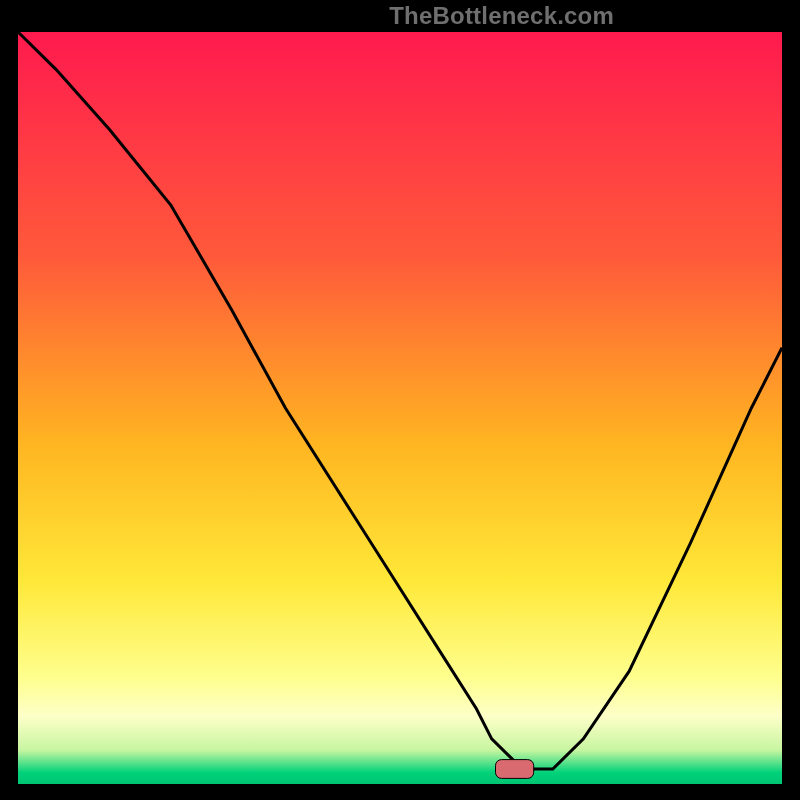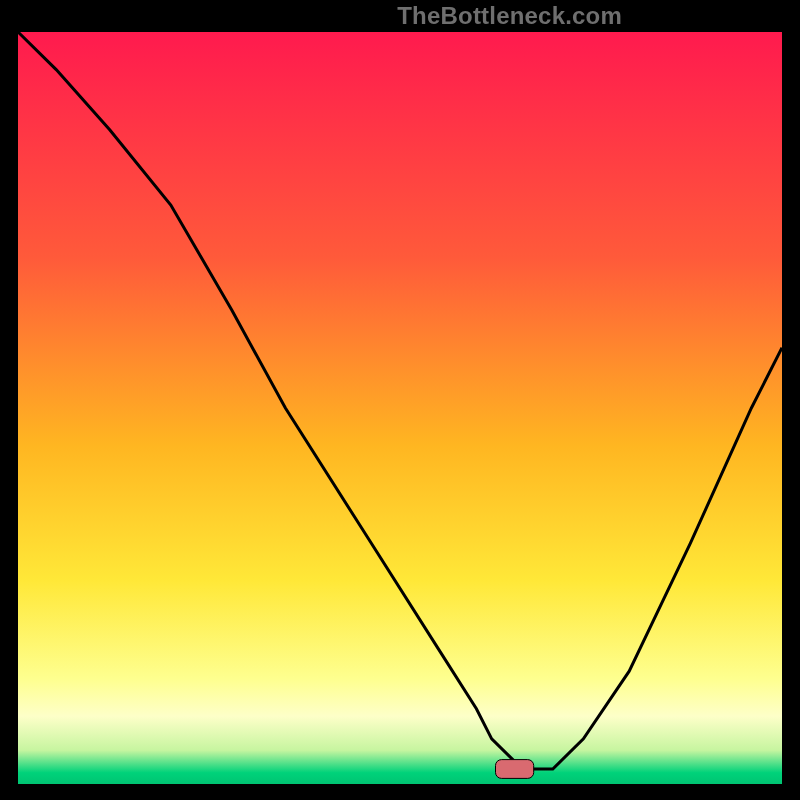--- a/index.html
+++ b/index.html
@@ -9,21 +9,20 @@
     height: 800px;
     overflow: hidden;
     background: #000;
     font-family: Arial, Helvetica, sans-serif;
   }
   .outer {
     width: 632px;
     height: 800px;
     background: #000;
     position: relative;
-    padding-left: 8px;
   }
   .watermark {
     position: absolute;
     top: 2px;
     right: 18px;
     color: #6f6f6f;
     font-size: 24px;
     font-weight: 600;
     letter-spacing: 0.2px;
   }

